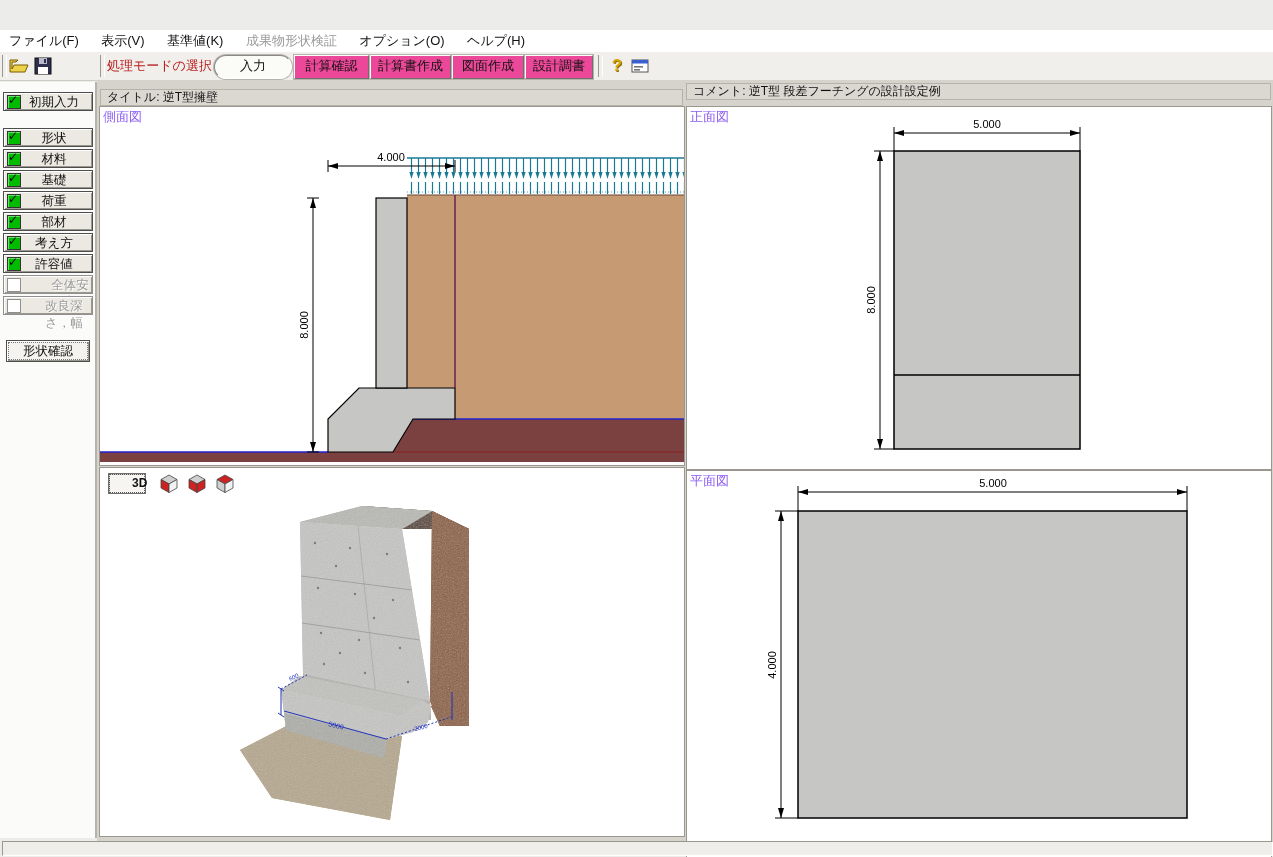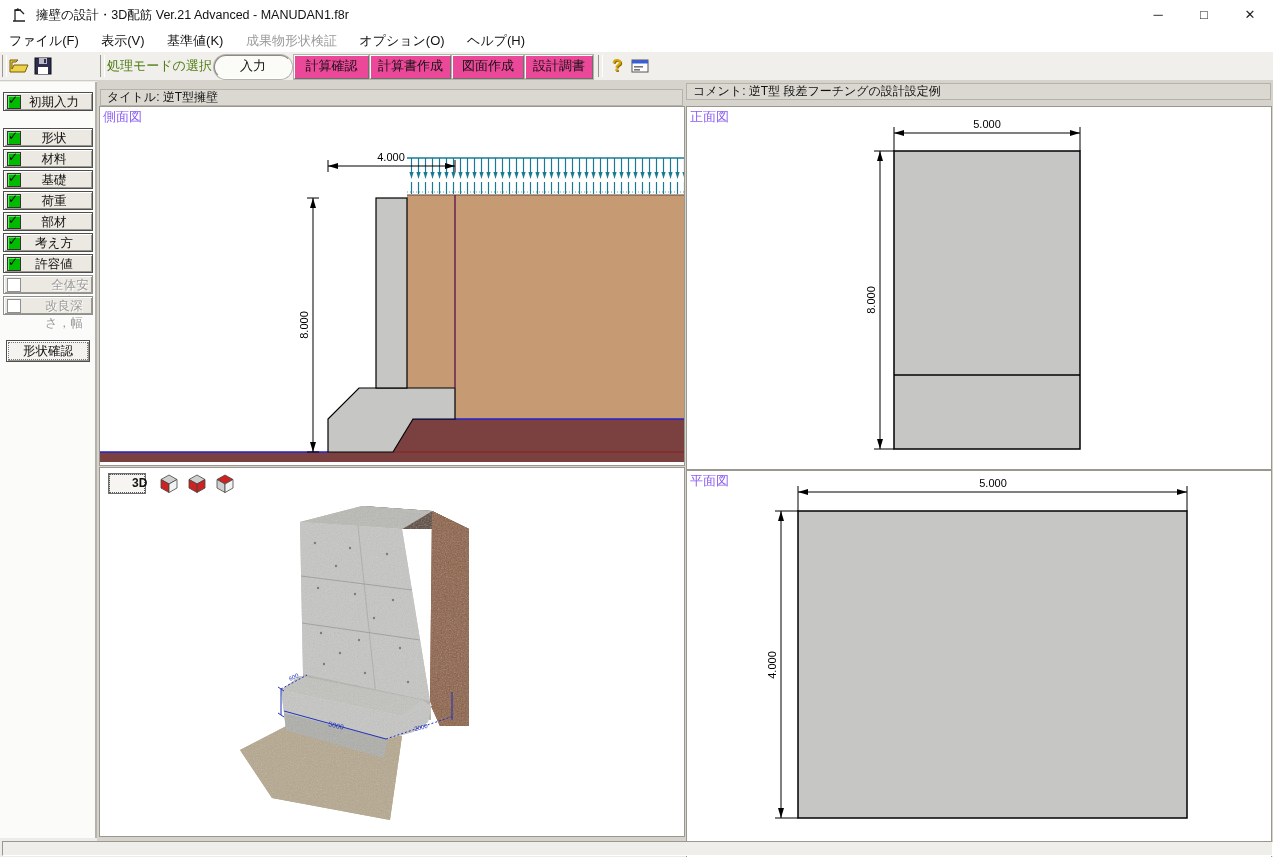--- a/index.html
+++ b/index.html
@@ -18,21 +18,21 @@
   .menubar{position:absolute;left:0;top:30px;width:1273px;height:22px;background:#ffffff;}
   .menu-item{display:inline-block;padding:0 9px;font-size:13px;line-height:22px;color:#111;}
   .menu-item.disabled{color:#9b9b9b;}
   
   .toolbar{position:absolute;left:0;top:52px;width:1273px;height:28px;background:#f1efec;
            border-bottom:1px solid #cfccc6;}
   .tsep{position:absolute;top:3px;width:3px;height:22px;
         border-left:1px solid #9a978f;border-right:1px solid #ffffff;}
   .tbtn{position:absolute;top:3px;height:22px;}
   .mode-label{position:absolute;left:107px;top:0;height:28px;line-height:28px;
-              font-size:13px;color:#4d7c0f;}
+              font-size:13px;color:#b91c1c;}
   .mode-btn{position:absolute;top:3px;height:22px;background:#ec4899;border:1px solid;
             border-color:#ffffff #6f6f6f #6f6f6f #ffffff;box-shadow:0 0 0 1px #b5b2aa;
             font-size:13px;color:#111;text-align:center;line-height:20px;}
   .mode-btn.active{background:#fbfbf8;border-color:#8a8a8a #ffffff #ffffff #8a8a8a;border-radius:12px;}
   .helpmark{font-size:17px;font-weight:bold;color:#d8a500;text-shadow:1px 1px 0 #8a6d00;}
   
   .sidebar{position:absolute;left:0;top:82px;width:97px;height:756px;background:#fbfbf9;
            border-right:2px solid #b5b2aa;box-sizing:border-box;}
   .sb-btn{position:absolute;left:3px;width:90px;height:19px;background:#ece9e2;
           border:1px solid #4d4d4d;box-shadow:inset 1px 1px 0 #ffffff,inset -1px -1px 0 #9a978f;
@@ -66,32 +66,20 @@
   
   .statusbar{position:absolute;left:2px;top:841px;width:1269px;height:13px;background:#f0eeeb;
              border:1px solid;border-color:#9a978f #ffffff #ffffff #9a978f;}
   .txt{white-space:nowrap;}
 </style>
 </head>
 <body>
 
 <div class="screen">
 
-  <div class="titlebar">
-    <svg class="appicon" viewBox="0 0 16 16">
-      <path d="M2 14 L14 14" stroke="#222" stroke-width="1.5" fill="none"></path>
-      <path d="M4 14 L4 3 L10 3" stroke="#222" stroke-width="1.3" fill="none"></path>
-      <path d="M3 4 L7 1 L9 4 Z" fill="#222"></path>
-      <path d="M9 3 L13 7" stroke="#222" stroke-width="1.2"></path>
-    </svg>
-    <div class="title txt">擁壁の設計・3D配筋 Ver.21 Advanced  - MANUDAN1.f8r</div>
-    <div class="wctl min">─</div>
-    <div class="wctl max">□</div>
-    <div class="wctl close">✕</div>
-  </div>
 
   <div class="menubar">
     <span class="menu-item">ファイル(F)</span>
     <span class="menu-item">表示(V)</span>
     <span class="menu-item">基準値(K)</span>
     <span class="menu-item disabled">成果物形状検証</span>
     <span class="menu-item">オプション(O)</span>
     <span class="menu-item">ヘルプ(H)</span>
   </div>
 

